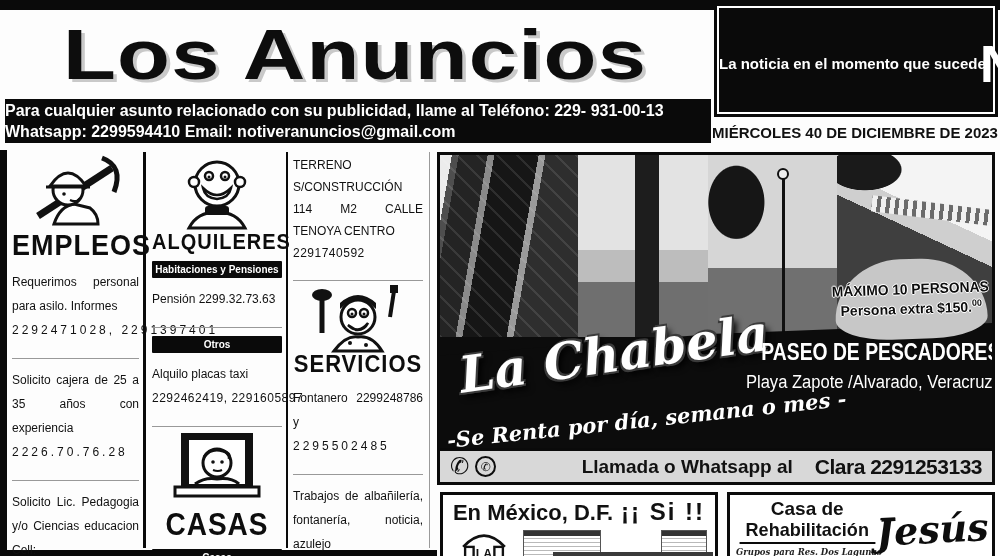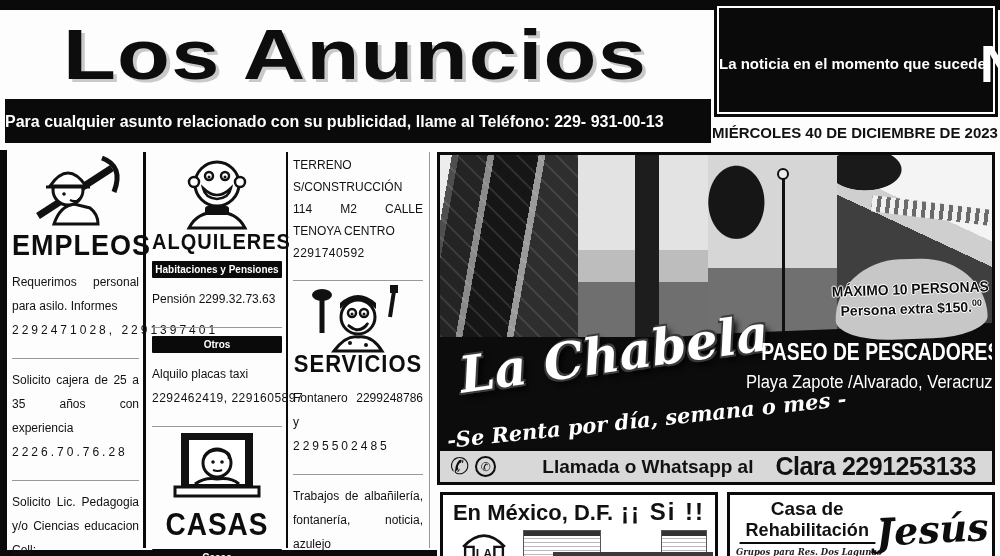--- a/index.html
+++ b/index.html
@@ -132,21 +132,21 @@
   .chabela-cta-bar {
     position:absolute; left:0; bottom:0; width:100%; height:34px;
     background:#d8d8d8; border-top:3px solid #0a0a0a;
     display:flex; align-items:center; padding:0 10px; z-index:4;
   }
   .phone-icon { font-size:23px; line-height:1; color:#0d0d0d; }
   .wa-icon { width:21px; height:21px; border:2px solid #0d0d0d; border-radius:50%;
              display:flex; align-items:center; justify-content:center;
              font-size:12px; color:#0d0d0d; margin-left:6px; }
   .cta-text { margin-left:auto; font-weight:bold; font-size:19px; white-space:nowrap; }
-  .cta-contact { font-weight:bold; font-size:25px; white-space:nowrap; margin-left:22px; margin-right:6px;
+  .cta-contact { font-weight:bold; font-size:21px; white-space:nowrap; margin-left:22px; margin-right:0;
                  letter-spacing:-0.5px; }
   
   .mexico-box {
     position:absolute; left:440px; top:492px; width:278px; height:70px;
     border:3px solid #0a0a0a; background:#fff; overflow:hidden;
   }
   .mexico-title { display:flex; align-items:flex-end; justify-content:center; gap:8px; margin-top:3px; }
   .mexico-left  { font-weight:bold; font-size:22px; white-space:nowrap; }
   .mexico-right { font-weight:bold; font-size:24px; letter-spacing:2px; white-space:nowrap; }
   .mexico-art { position:relative; height:34px; margin-top:2px; }
@@ -178,20 +178,21 @@
 </style>
 </head>
 <body>
 
 <div class="page">
 
   <div class="top-strip"></div>
   <div class="masthead-title">Los Anuncios</div>
   <div class="contact-bar">
     <div>Para cualquier asunto relacionado con su publicidad, llame al  Teléfono: 229- 931-00-13</div>
+    <div>Whatsapp: 2299594410 Email: notiveranuncios@gmail.com</div>
   </div>
   <div class="notiver-box">
     <div class="notiver-tagline">La noticia en el momento que sucede</div>
     <div class="notiver-name">NOTIVER</div>
   </div>
   <div class="date-line">MIÉRCOLES 40 DE DICIEMBRE DE 2023</div>
 
   <div class="left-bar"></div>
   <div class="bottom-strip"></div>
   <div class="sep sep1"></div>

